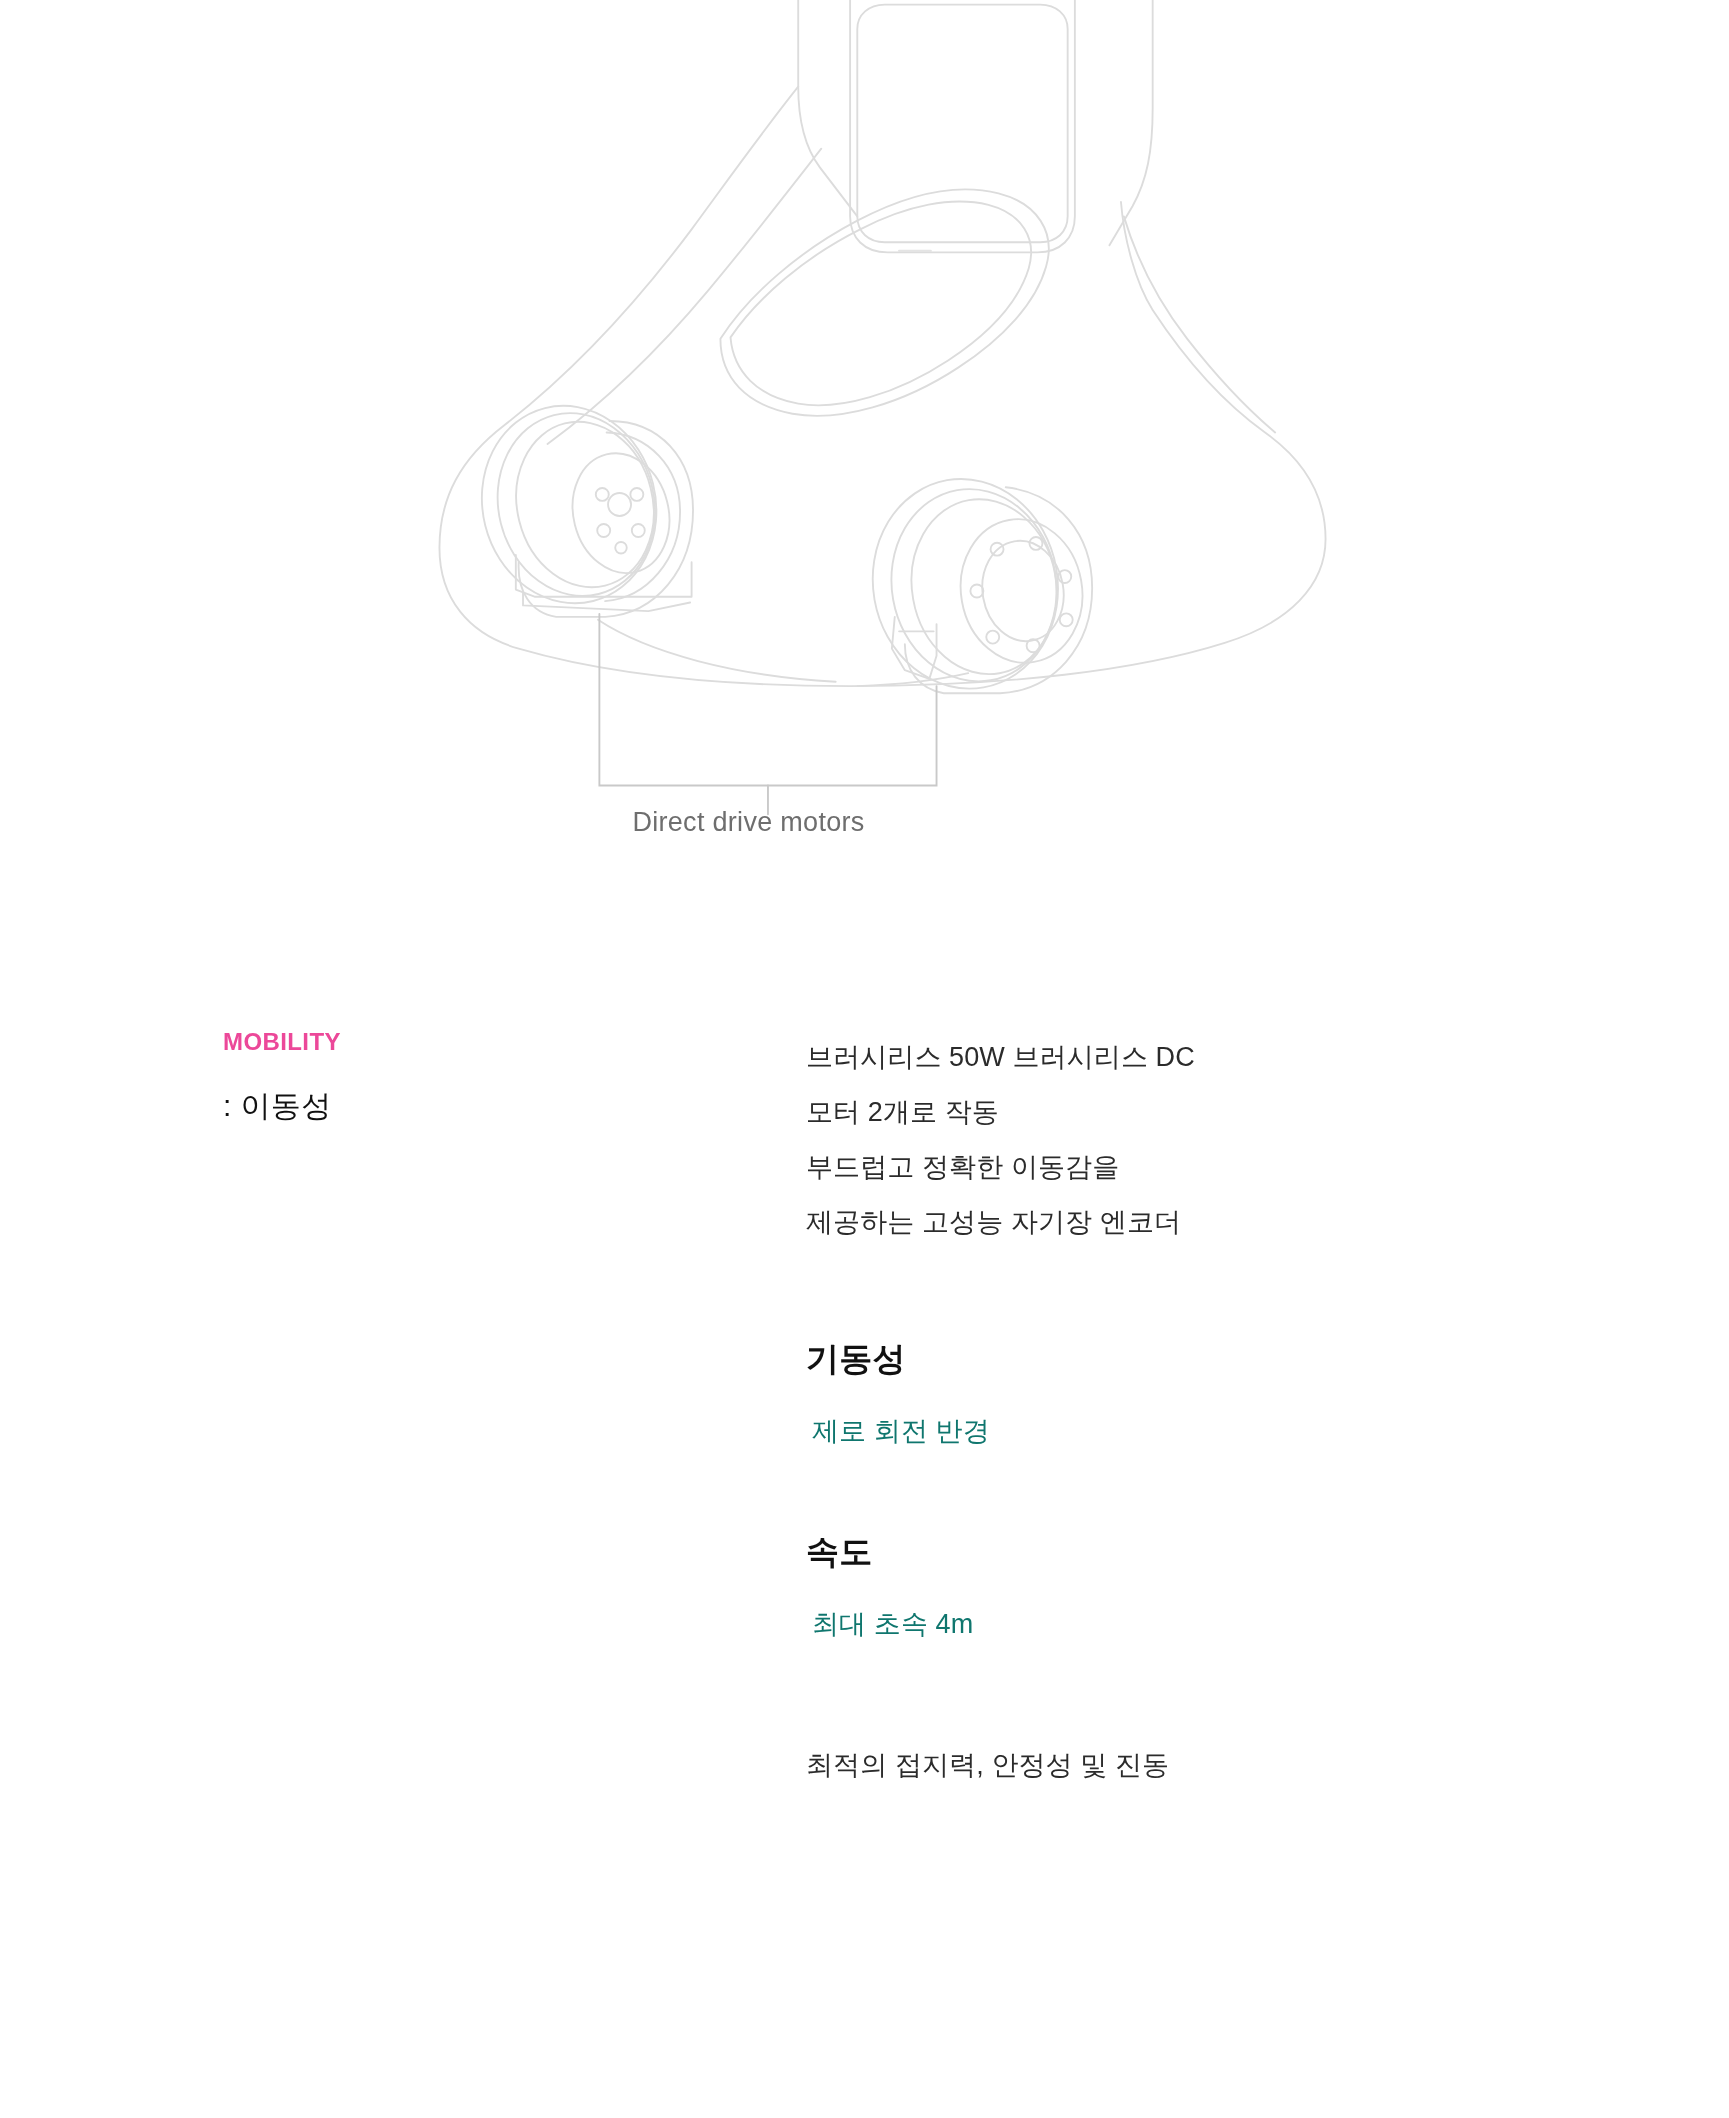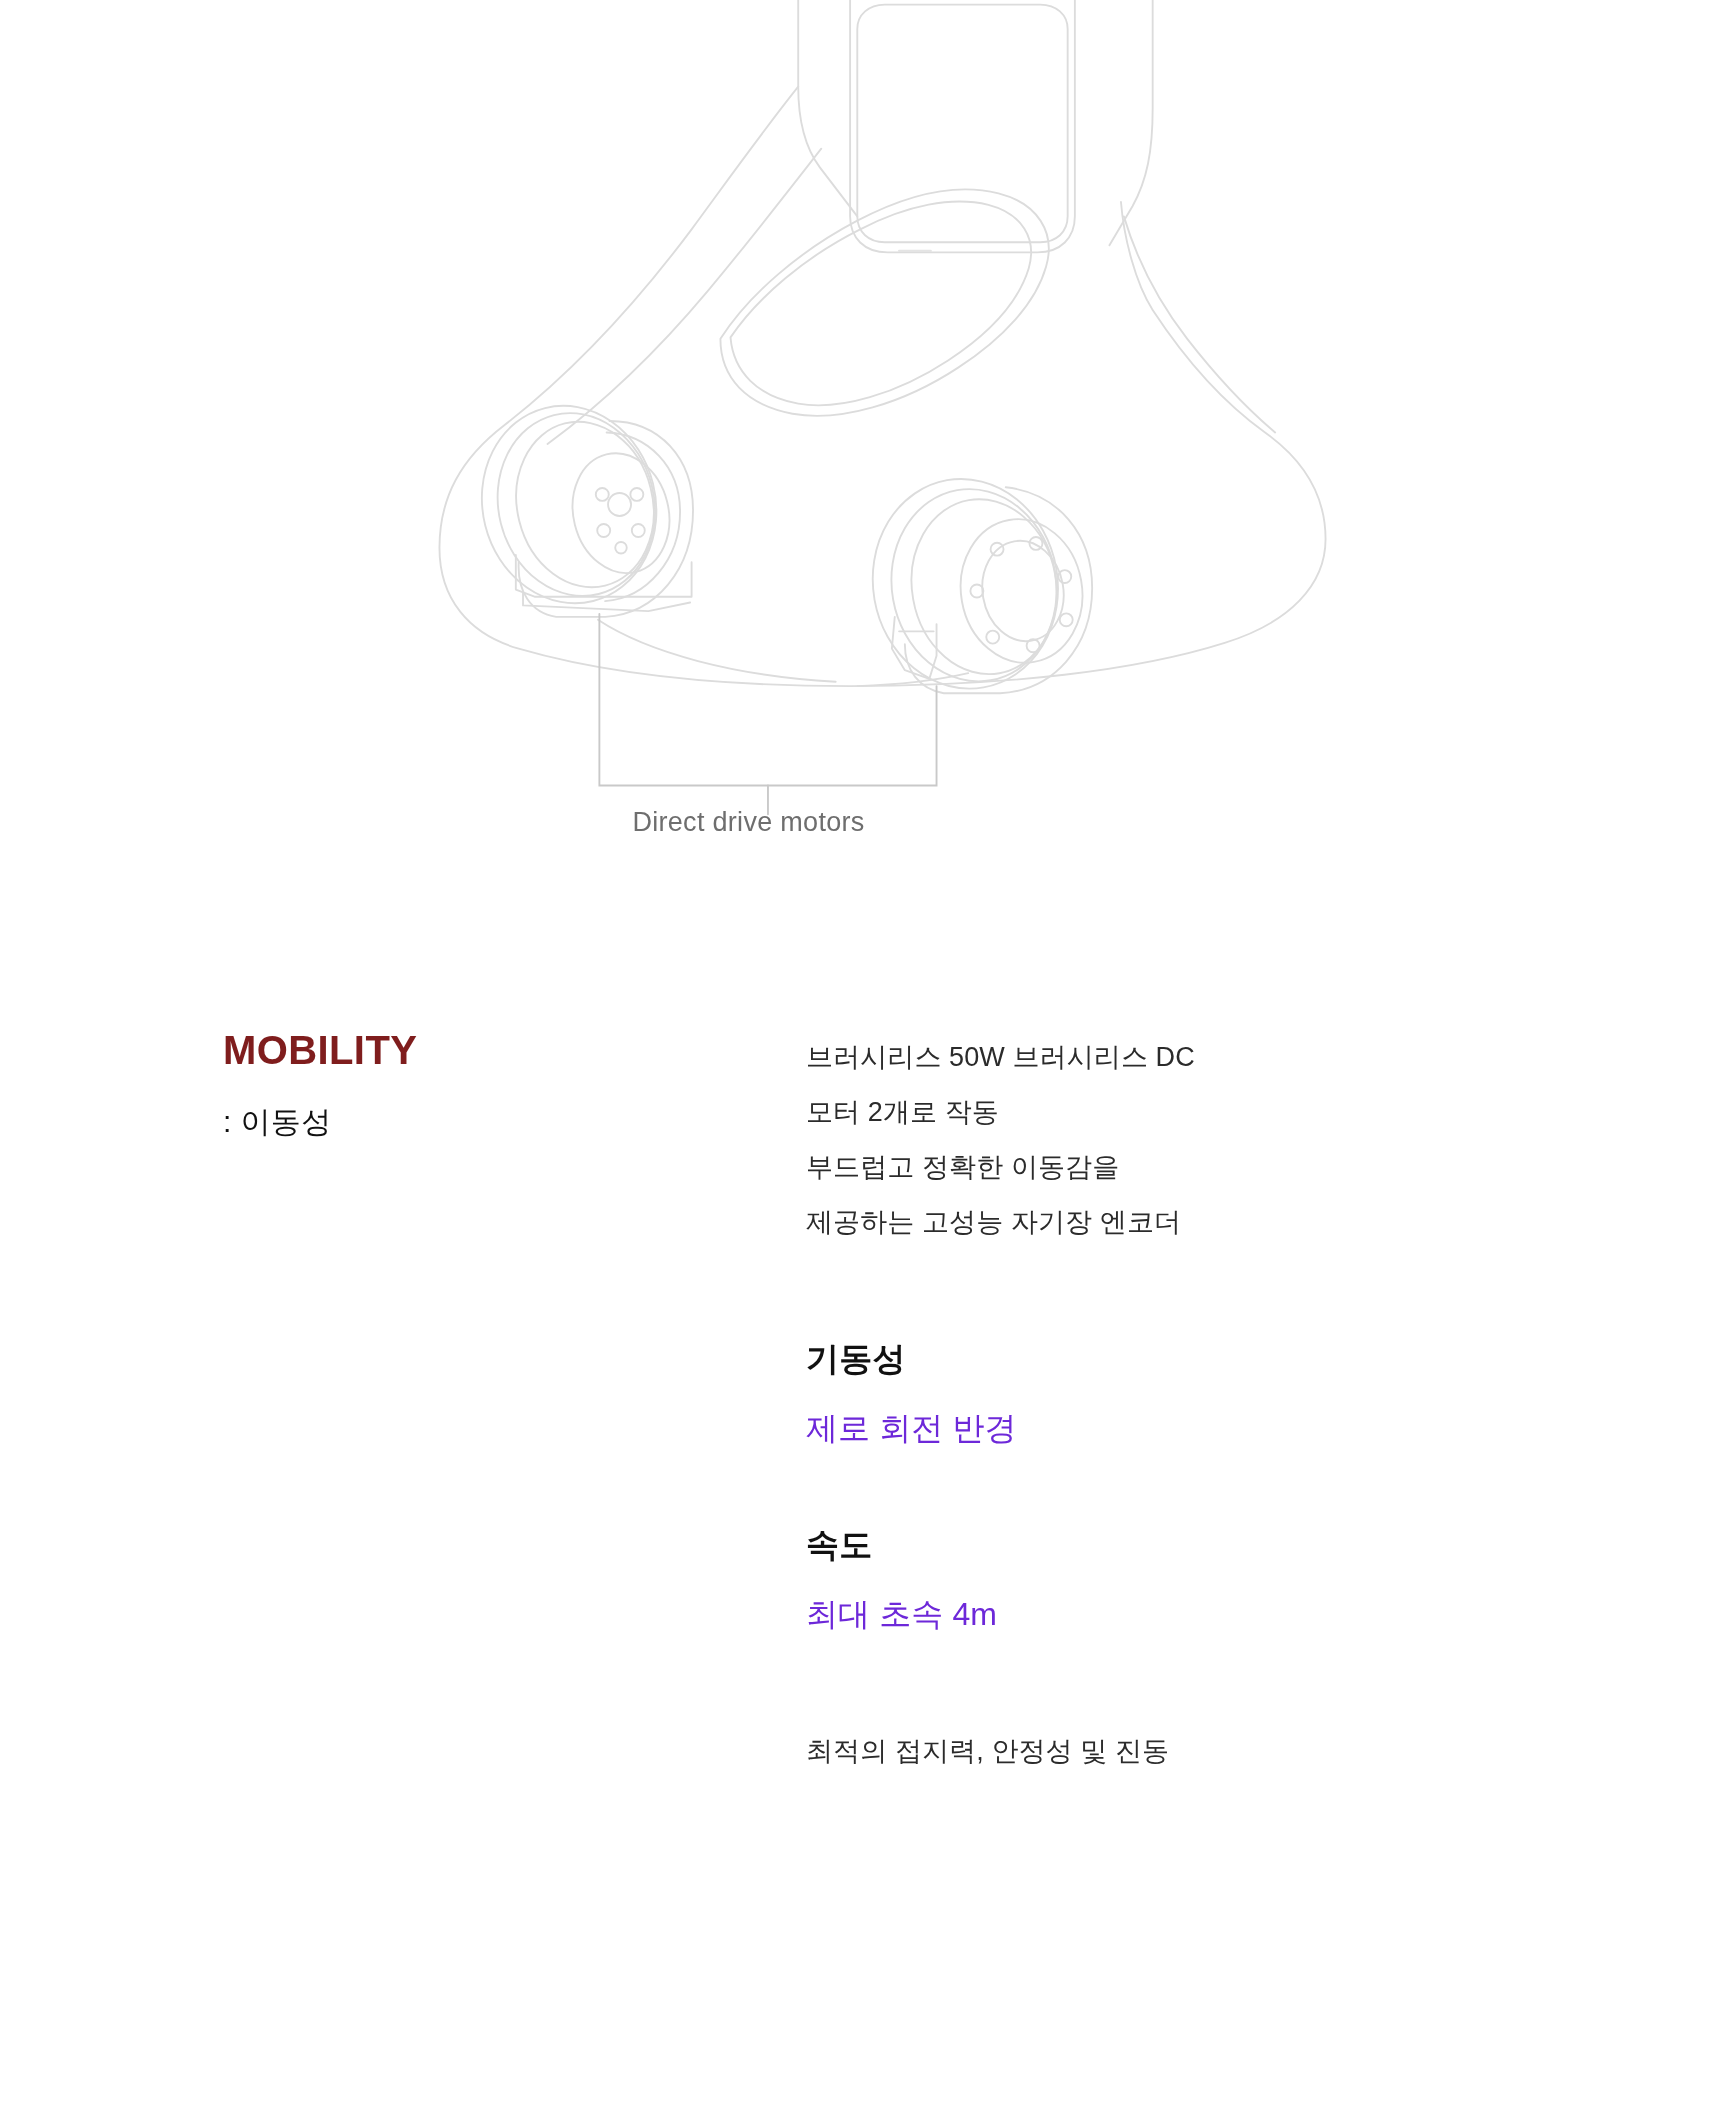--- a/index.html
+++ b/index.html
@@ -54,24 +54,24 @@
     width: 562px;
   }
   .col-right {
     position: absolute;
     left: 806px;
     top: 0;
     width: 721px;
   }
 
   .heading-en {
-    font-size: 40px;
+    font-size: 24px;
     font-weight: bold;
     letter-spacing: 0.4px;
-    color: #7f1d1d;
+    color: #ec4899;
     line-height: 1.0;
     margin: 0 0 37px 0;
   }
   .heading-kr {
     font-size: 30px;
     font-weight: normal;
     letter-spacing: 0.4px;
     color: #111111;
     line-height: 1.0;
     margin: 0;
@@ -91,23 +91,23 @@
 
   .sub-title {
     font-size: 33px;
     font-weight: bold;
     color: #111111;
     margin: 0;
     line-height: 1.0;
     letter-spacing: 0.2px;
   }
   .sub-body {
-    font-size: 32px;
-    color: #6d28d9;
-    margin: 0;
+    font-size: 27px;
+    color: #0f766e;
+    margin: 6px;
     line-height: 1.0;
     letter-spacing: 0.1px;
   }
 
   .gap-1 { height: 92px; }
   .gap-2 { height: 37px; }
   .gap-3 { height: 84px; }
   .gap-4 { height: 37px; }
   .gap-5 { height: 94px; }
 </style>

